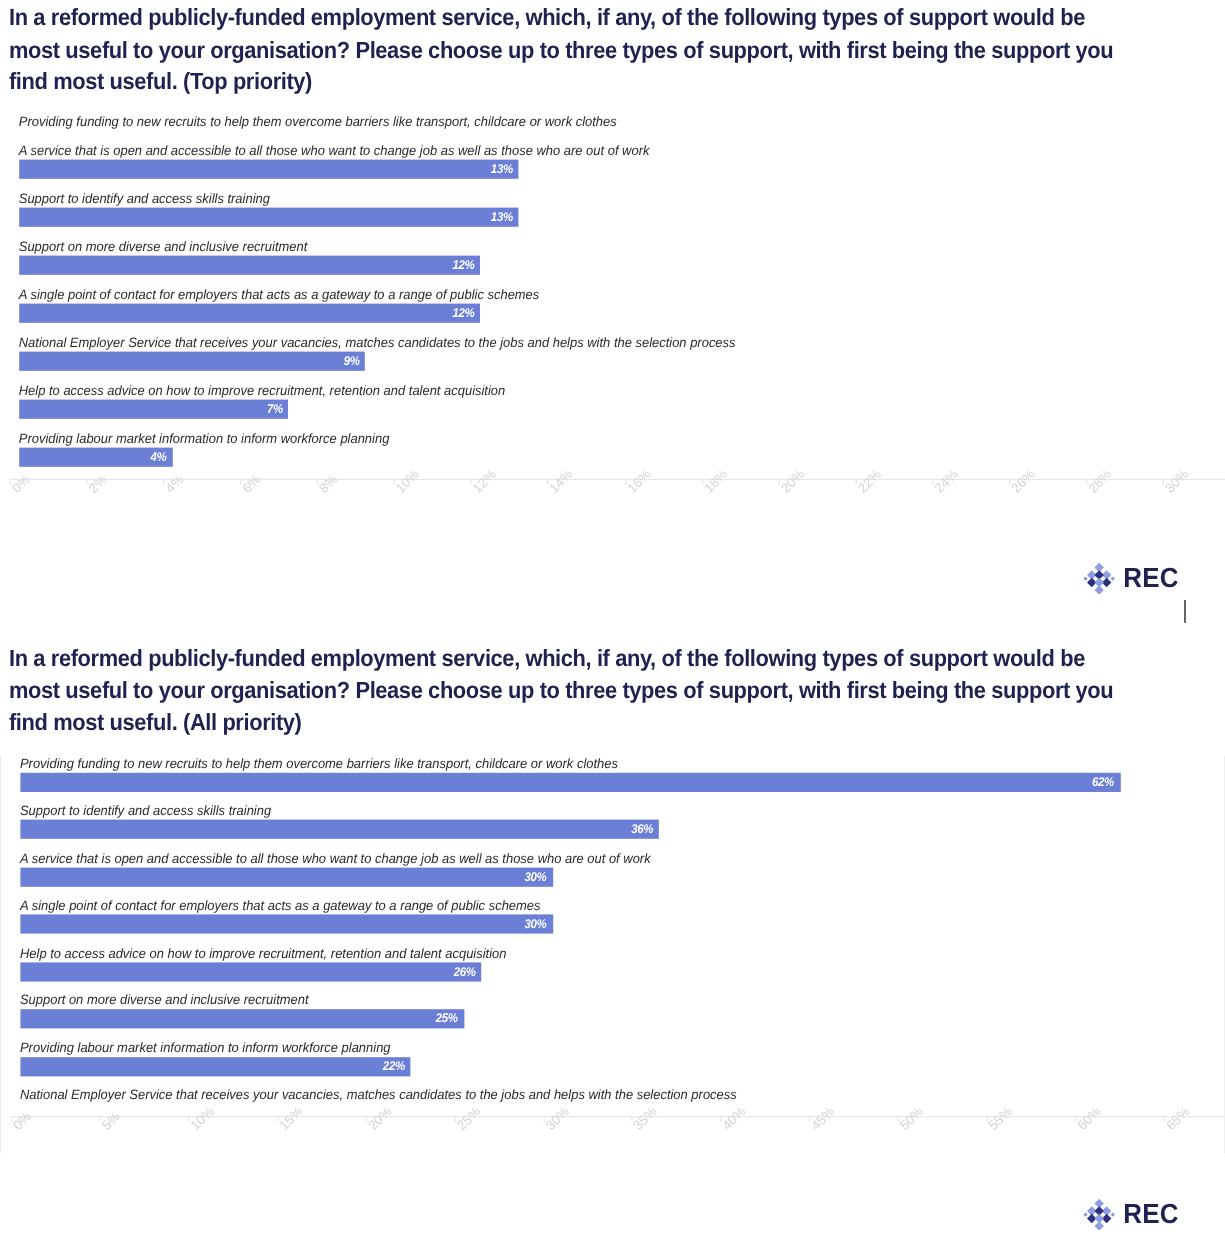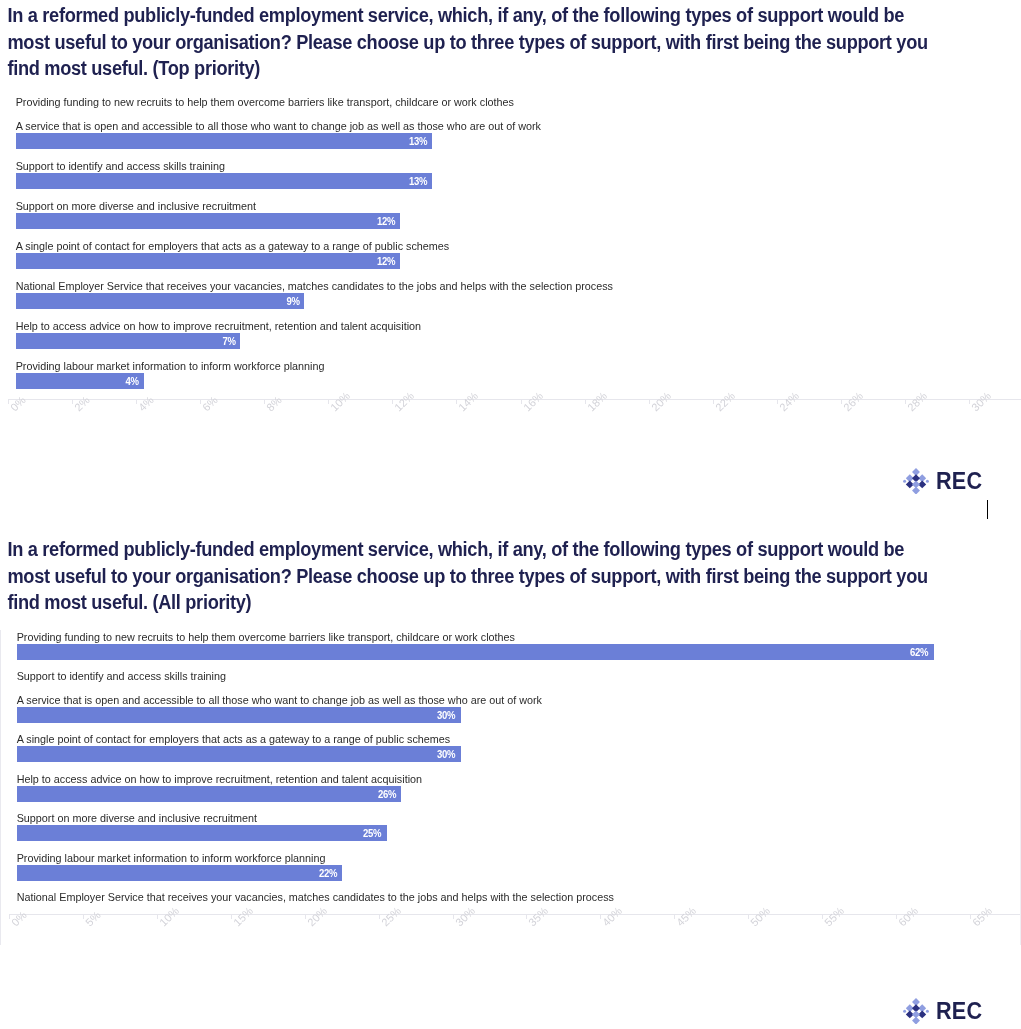--- a/index.html
+++ b/index.html
@@ -29,21 +29,21 @@
 
   .plot {
     position: relative;
     margin-top: 11px;
     padding: 0;
   }
   .plot.bordered {
     border-left: 1px solid #e9e9ef;
     border-right: 1px solid #eeeef3;
   }
-  .plot-inner { position: relative; padding-left: 8px; }
+  .plot-inner { position: relative; padding-left: 8px; font-style: italic; }
 
   .bar-row { position: relative; }
   .bar-label {
     font-size: 11.3px;
     color: #2b2b2b;
     line-height: 14px;
     padding-left: 8px;
     white-space: nowrap;
     transform: scaleX(0.955);
     transform-origin: left center;
@@ -89,20 +89,21 @@
     color: #d3d3d9;
     white-space: nowrap;
     transform: rotate(-45deg);
     transform-origin: left top;
   }
 
   
   .logo {
     position: absolute;
     display: flex;
+    align-items: center;
     gap: 7px;
   }
   .logo-mark { width: 26px; height: 26px; display:block; }
   .logo-text {
     font-size: 23px;
     font-weight: bold;
     color: #1f2150;
     letter-spacing: 0.2px;
     transform: scaleX(0.94);
     transform-origin: left center;
@@ -282,20 +283,25 @@
           <div class="bar-row" style="margin-bottom: 9.5px;">
             <div class="bar-label">Providing funding to new recruits to help them overcome barriers like transport, childcare or work clothes</div>
             <div class="bar-track">
               <div class="bar" style="width: 916.646px; background: rgb(107, 127, 215); text-align: right;">
                 <span class="bar-value">62%</span>
               </div>
             </div>
           </div>
           <div class="bar-row" style="margin-bottom: 9.5px;">
             <div class="bar-label">Support to identify and access skills training</div>
+            <div class="bar-track">
+              <div class="bar" style="width: 532.246px; background: rgb(107, 127, 215);">
+                <span class="bar-value">36%</span>
+              </div>
+            </div>
           </div>
           <div class="bar-row" style="margin-bottom: 9.5px;">
             <div class="bar-label">A service that is open and accessible to all those who want to change job as well as those who are out of work</div>
             <div class="bar-track">
               <div class="bar" style="width: 443.538px; background: rgb(107, 127, 215);">
                 <span class="bar-value">30%</span>
               </div>
             </div>
           </div>
           <div class="bar-row" style="margin-bottom: 9.5px;">

